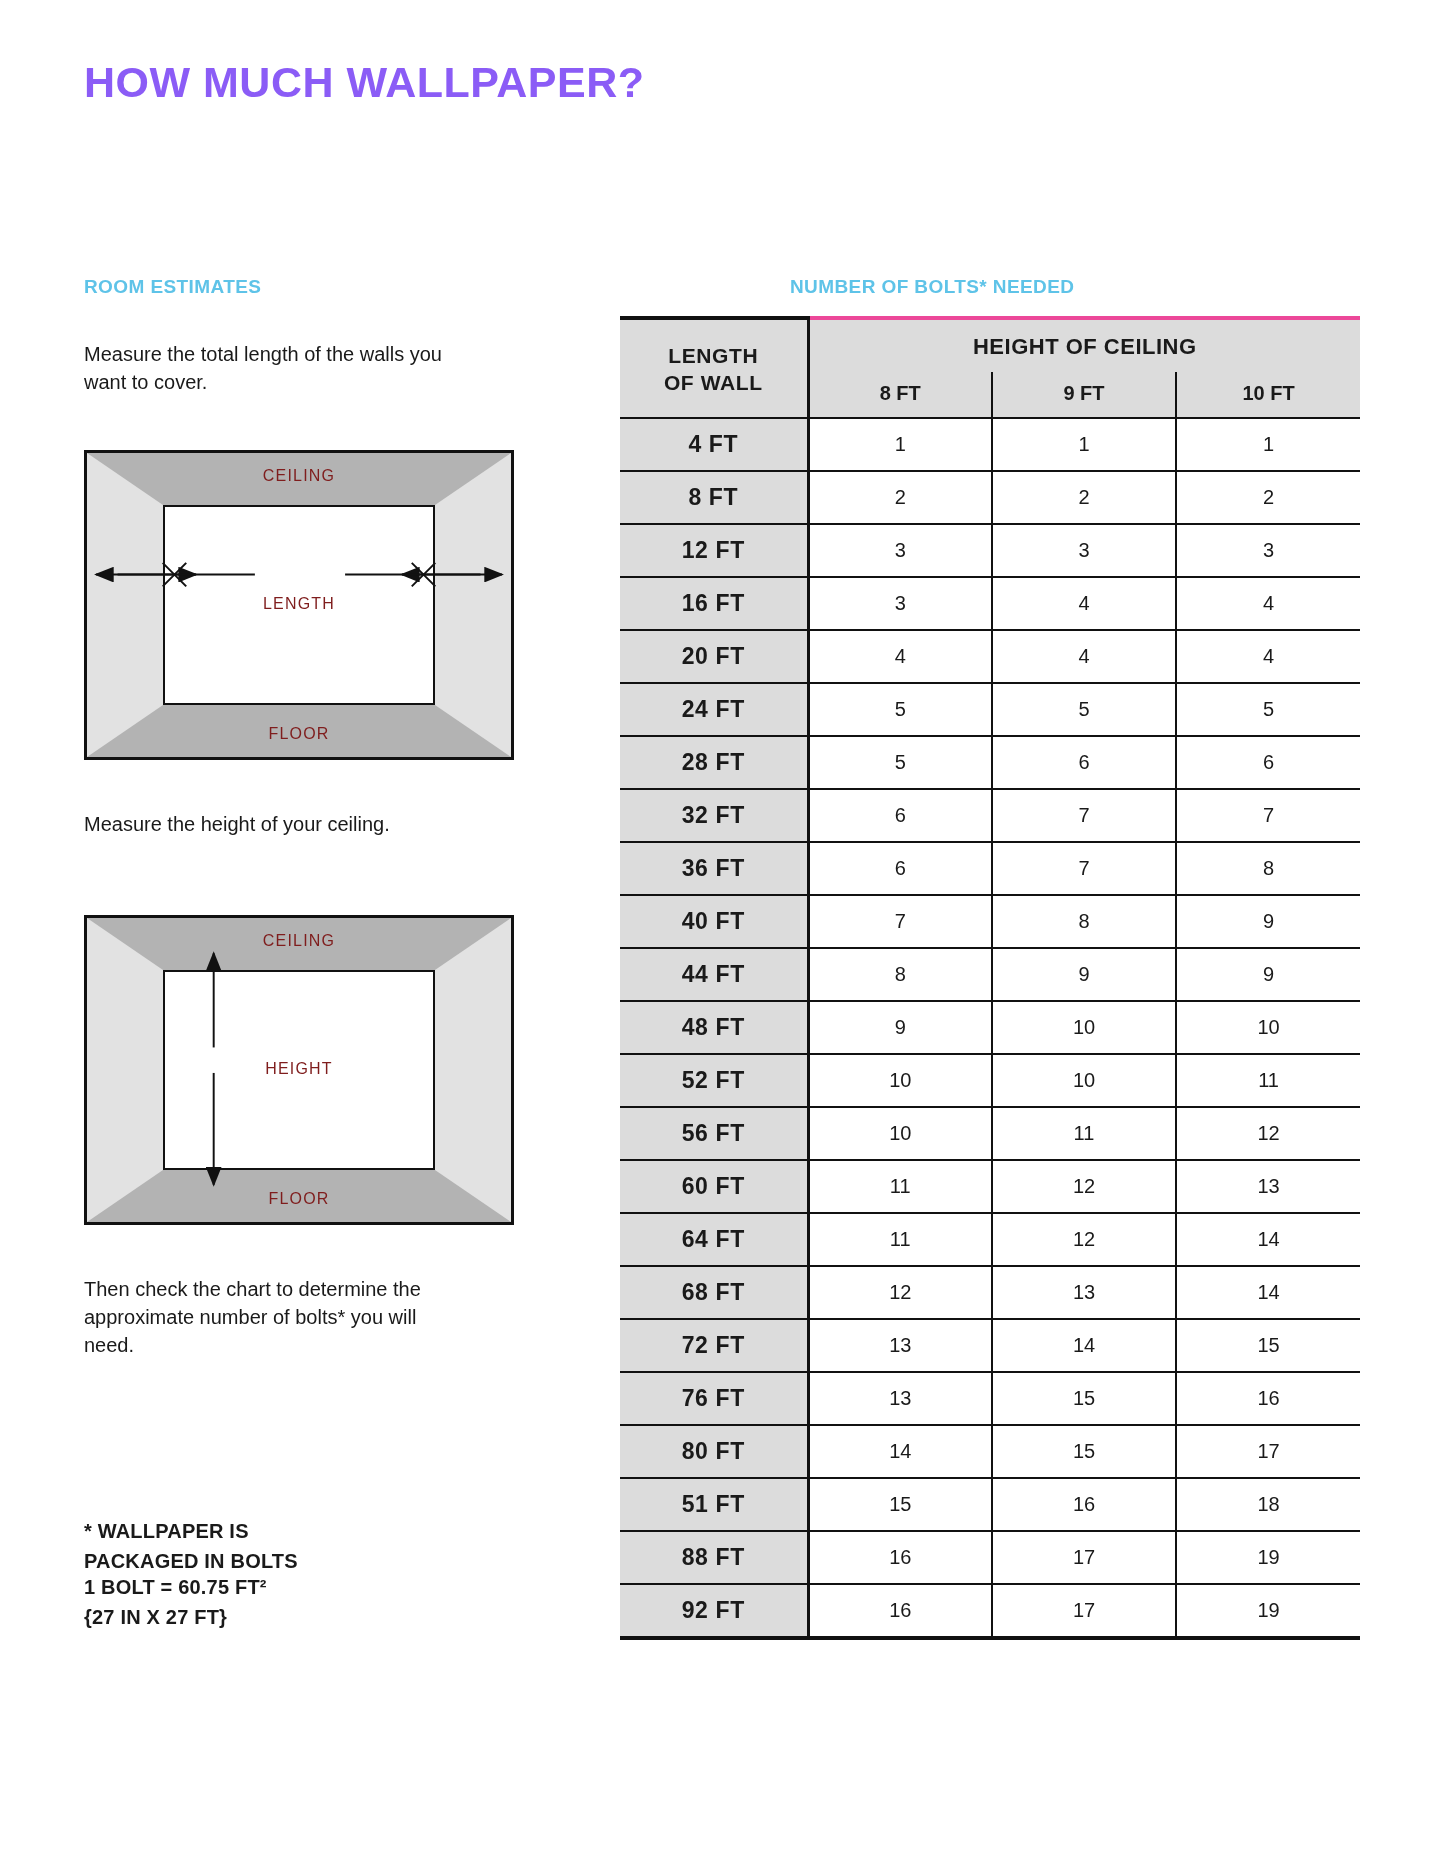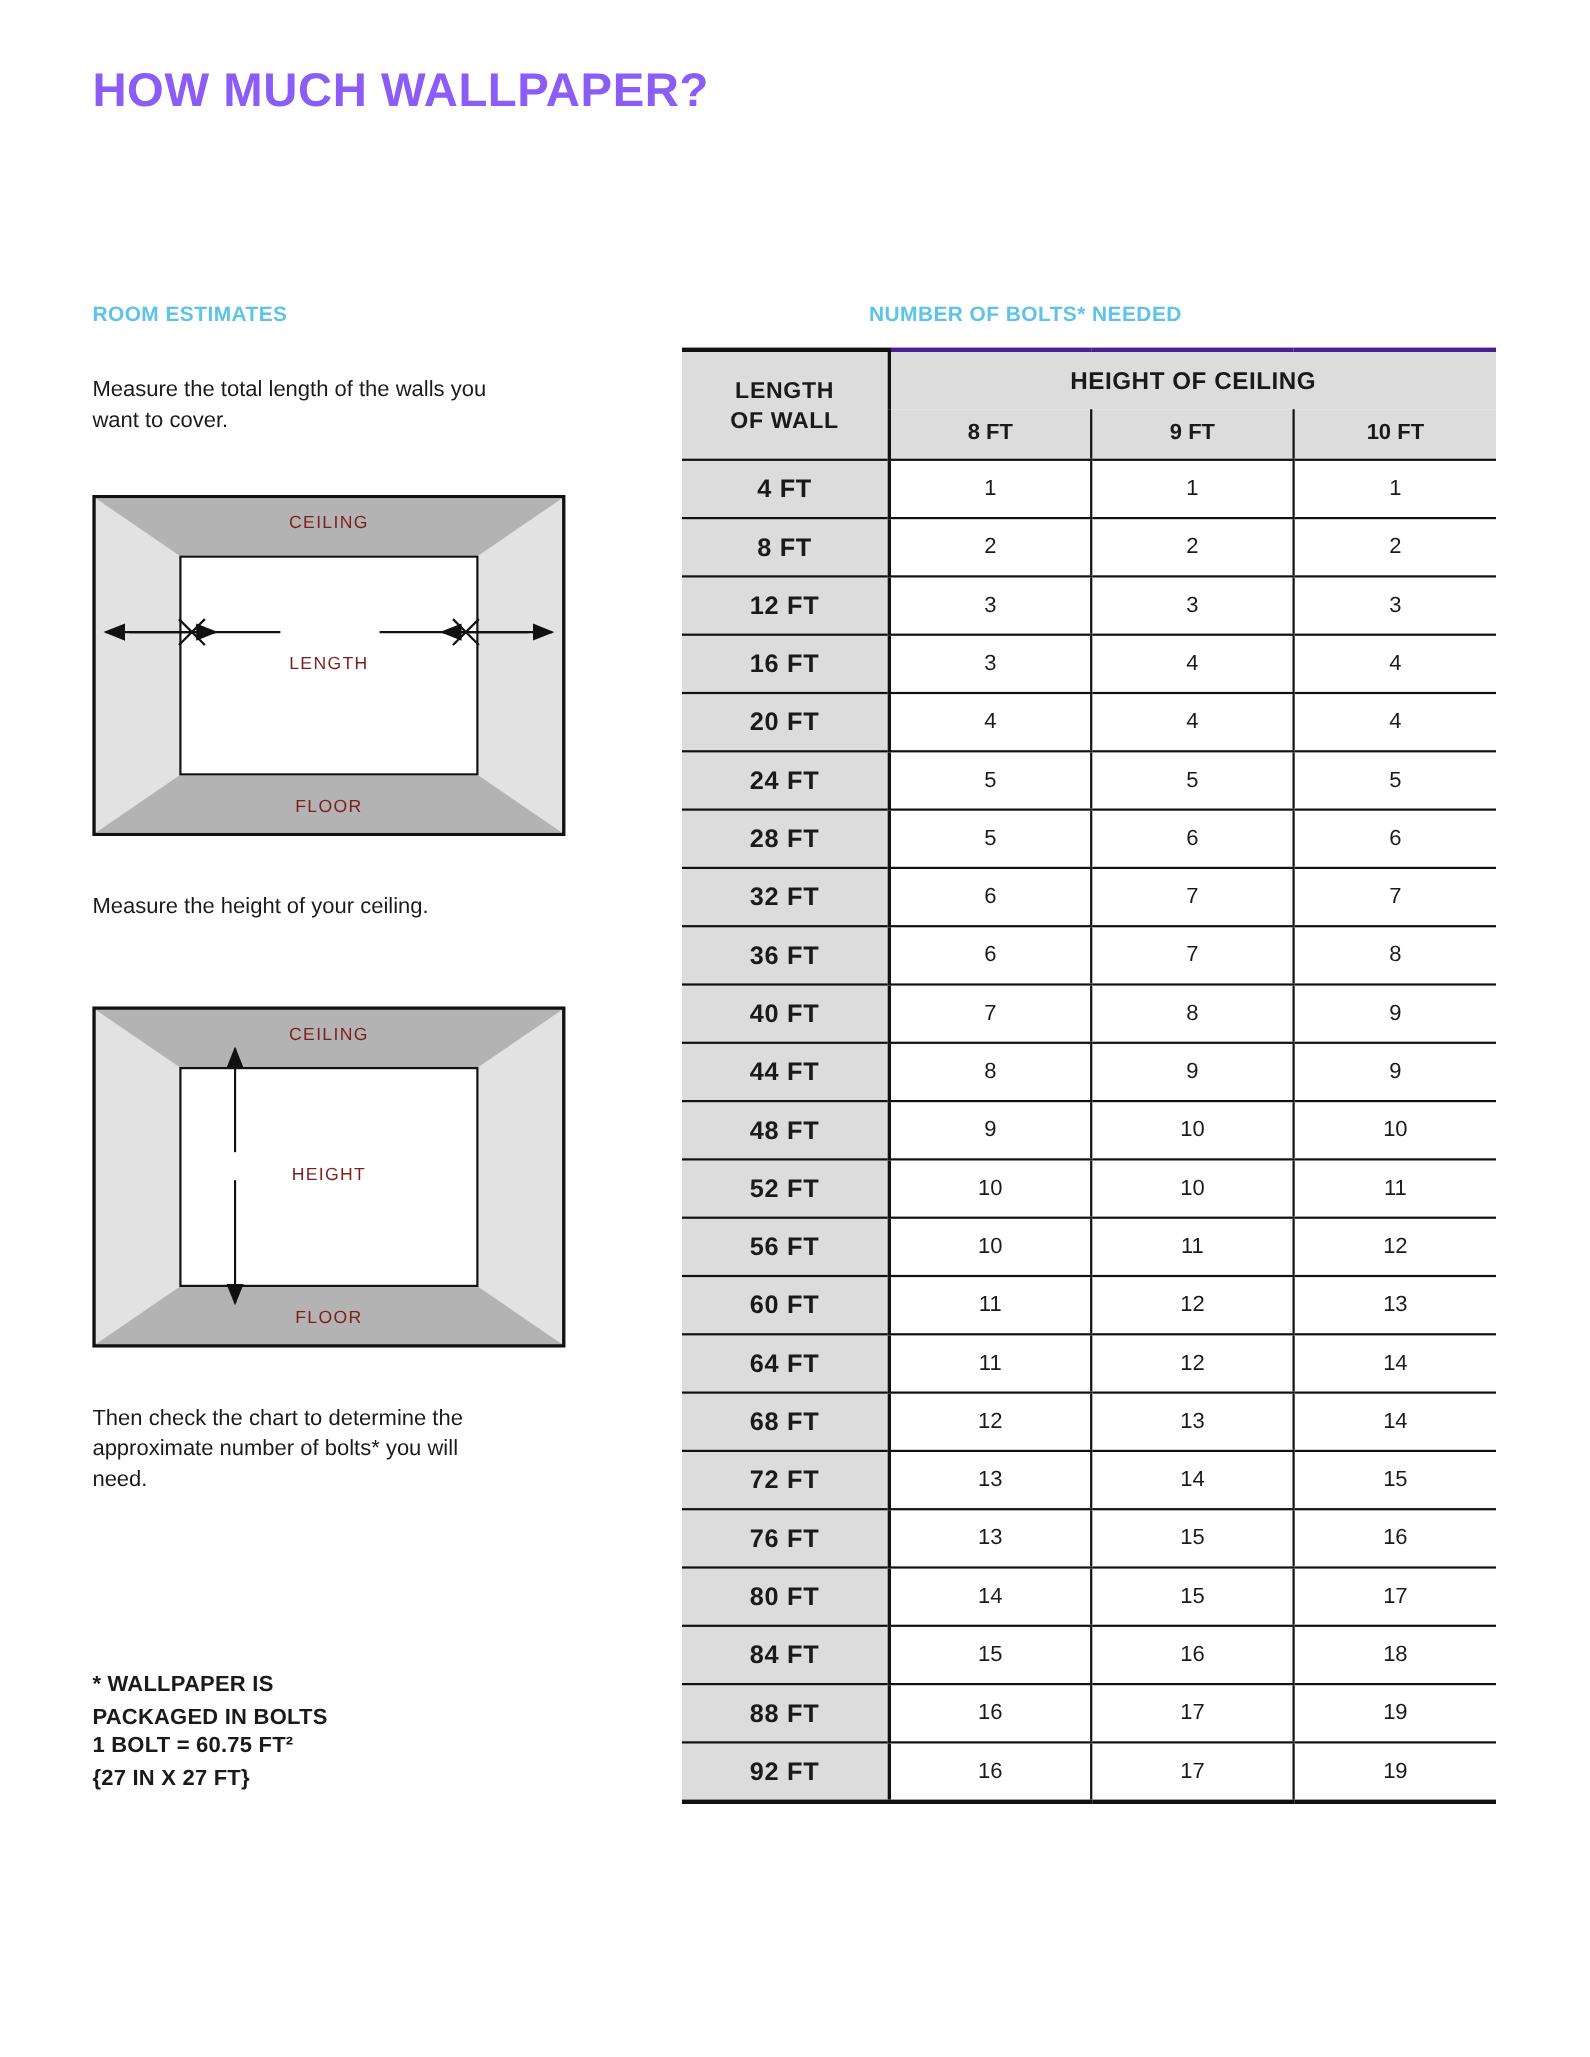--- a/index.html
+++ b/index.html
@@ -163,21 +163,21 @@
     border-right: 3px solid #111;
     border-top: 4px solid #111;
     border-bottom: 2px solid #111;
     padding: 6px 0;
   }
   .hdr-ceiling {
     background: #dcdcdc;
     font-size: 22px;
     font-weight: bold;
     letter-spacing: 0.5px;
-    border-top: 4px solid #4c1d95;
+    border-top: 4px solid #ec4899;
     padding: 14px 0 12px 0;
   }
   .hdr-sub {
     background: #dcdcdc;
     font-size: 20px;
     font-weight: bold;
     padding: 10px 0 12px 0;
     border-bottom: 2px solid #111;
   }
   .hdr-sub.sep {
@@ -415,21 +415,21 @@
             <td class="val sep">15</td>
             <td class="val sep">16</td>
           </tr>
           <tr>
             <td class="rowlabel">80 FT</td>
             <td class="val">14</td>
             <td class="val sep">15</td>
             <td class="val sep">17</td>
           </tr>
           <tr>
-            <td class="rowlabel">84 FT</td>
+            <td class="rowlabel">51 FT</td>
             <td class="val">15</td>
             <td class="val sep">16</td>
             <td class="val sep">18</td>
           </tr>
           <tr>
             <td class="rowlabel">88 FT</td>
             <td class="val">16</td>
             <td class="val sep">17</td>
             <td class="val sep">19</td>
           </tr>

